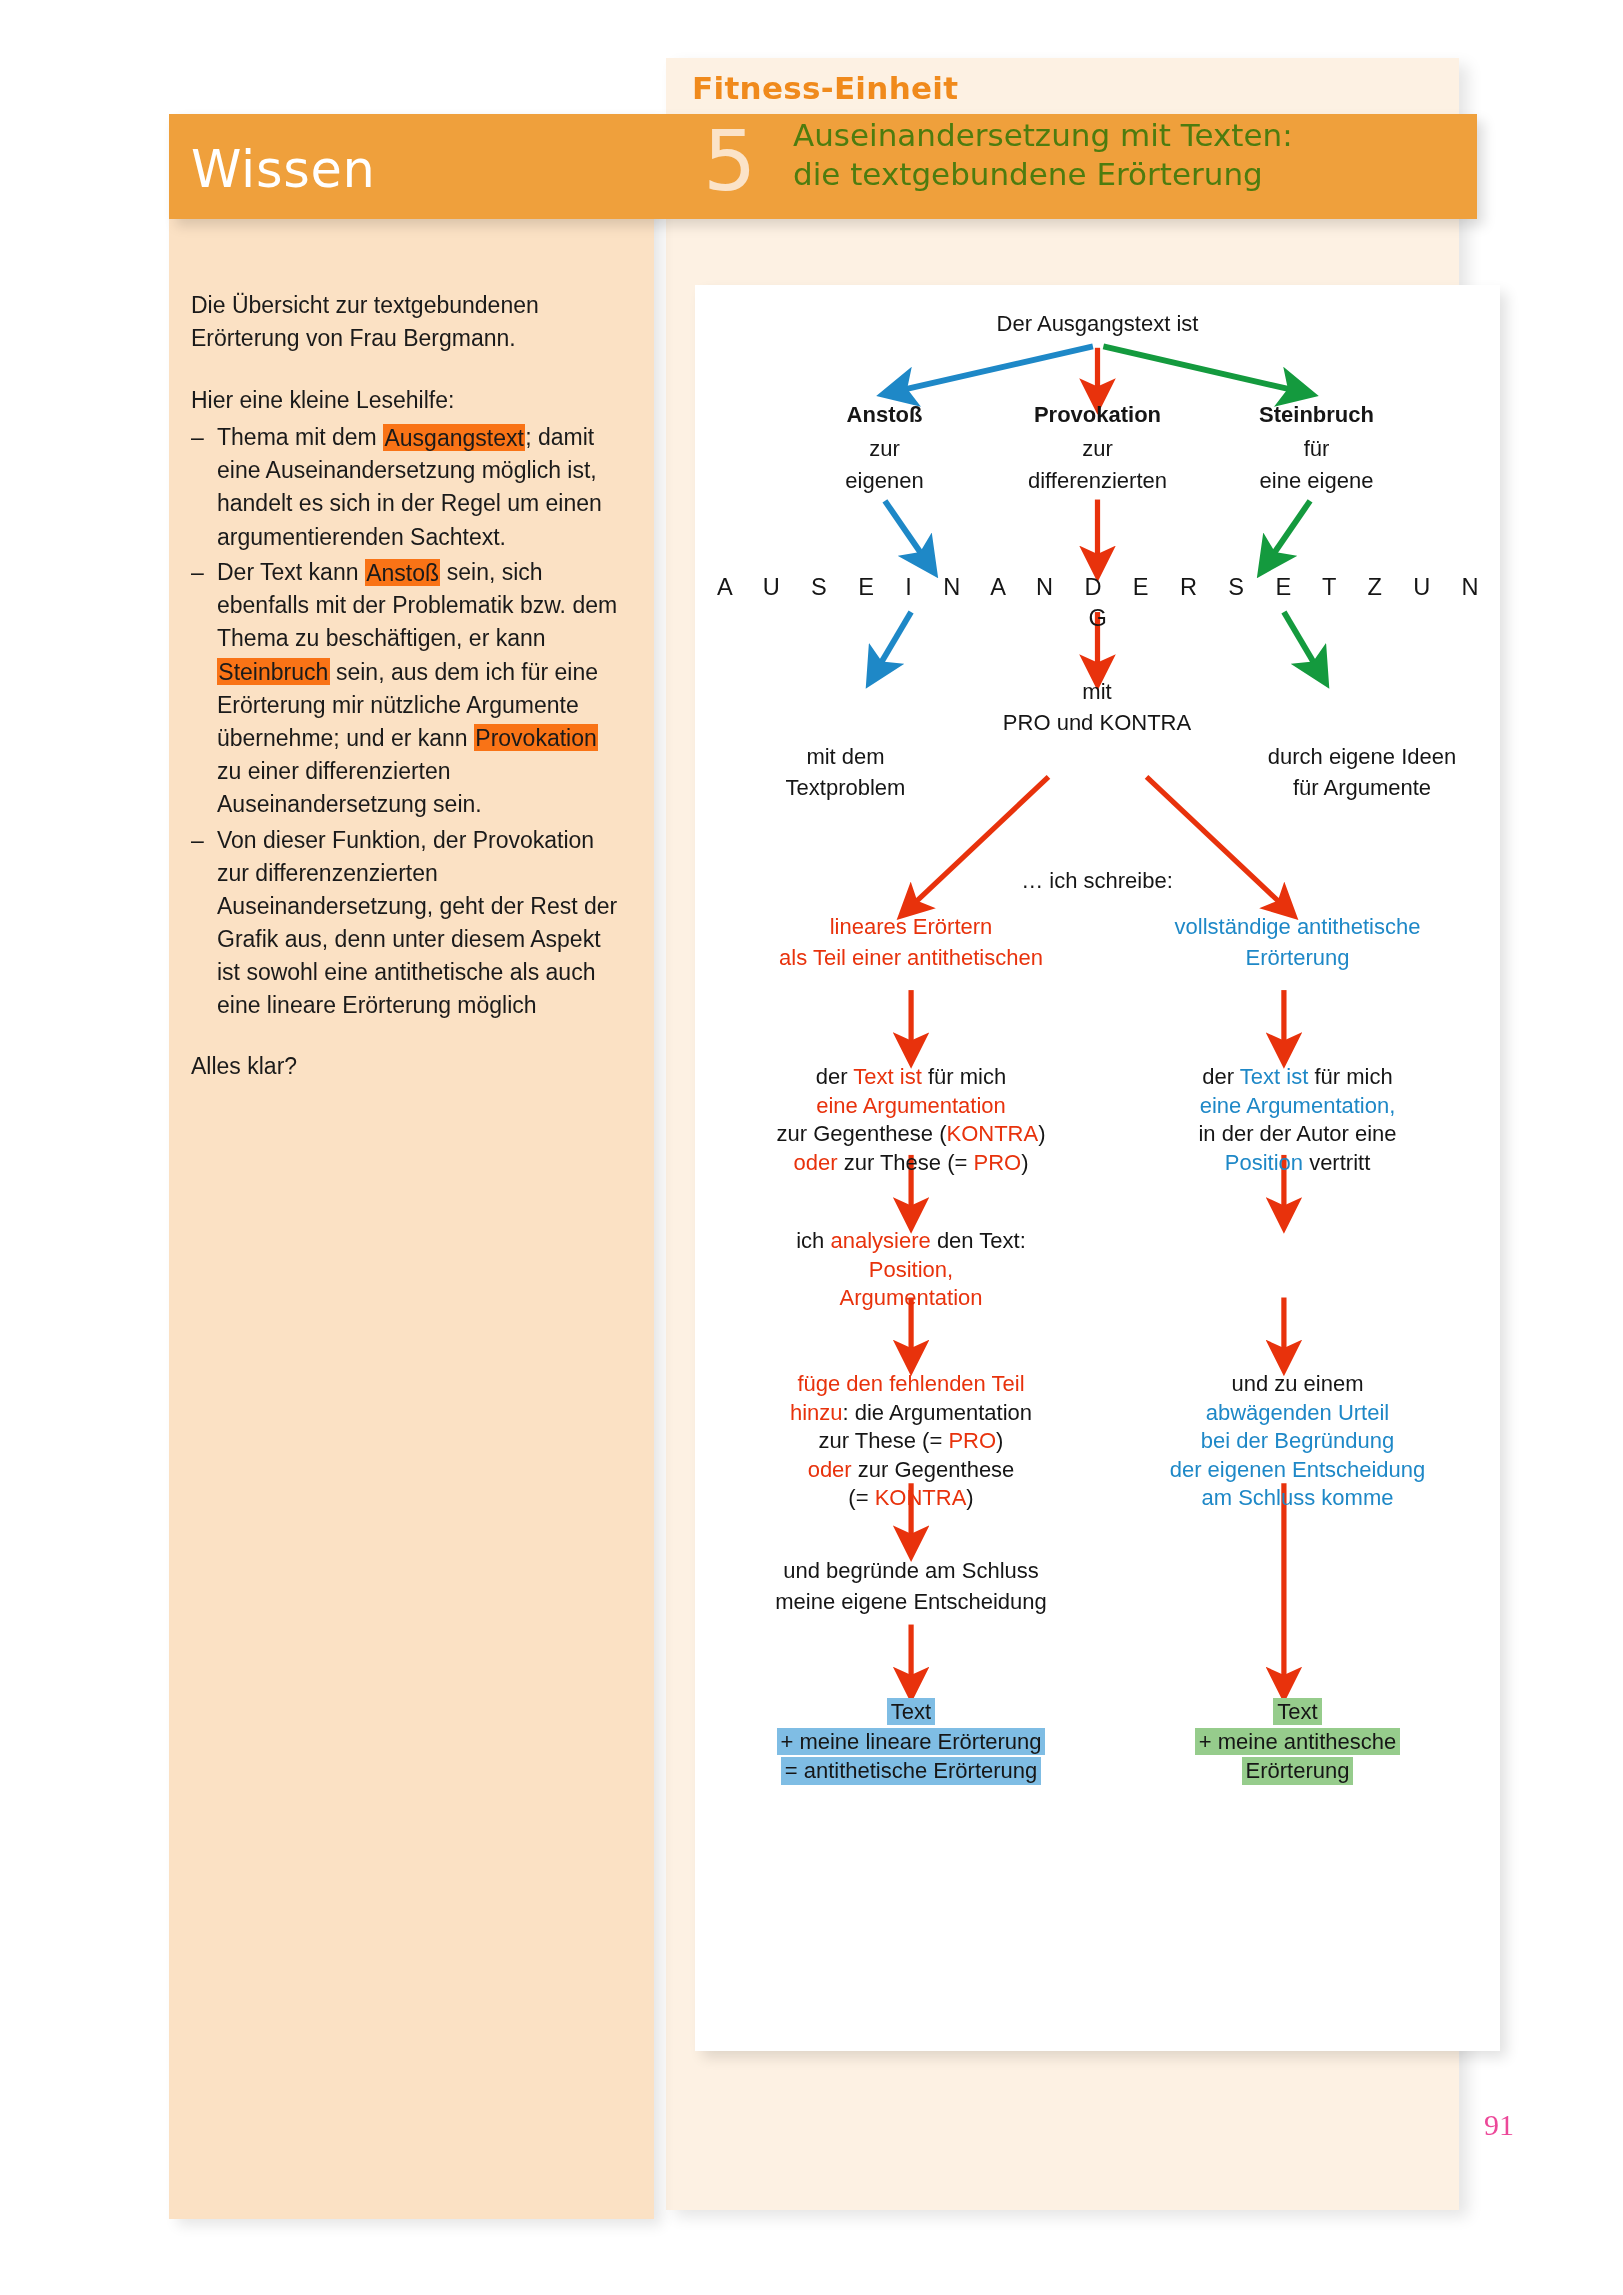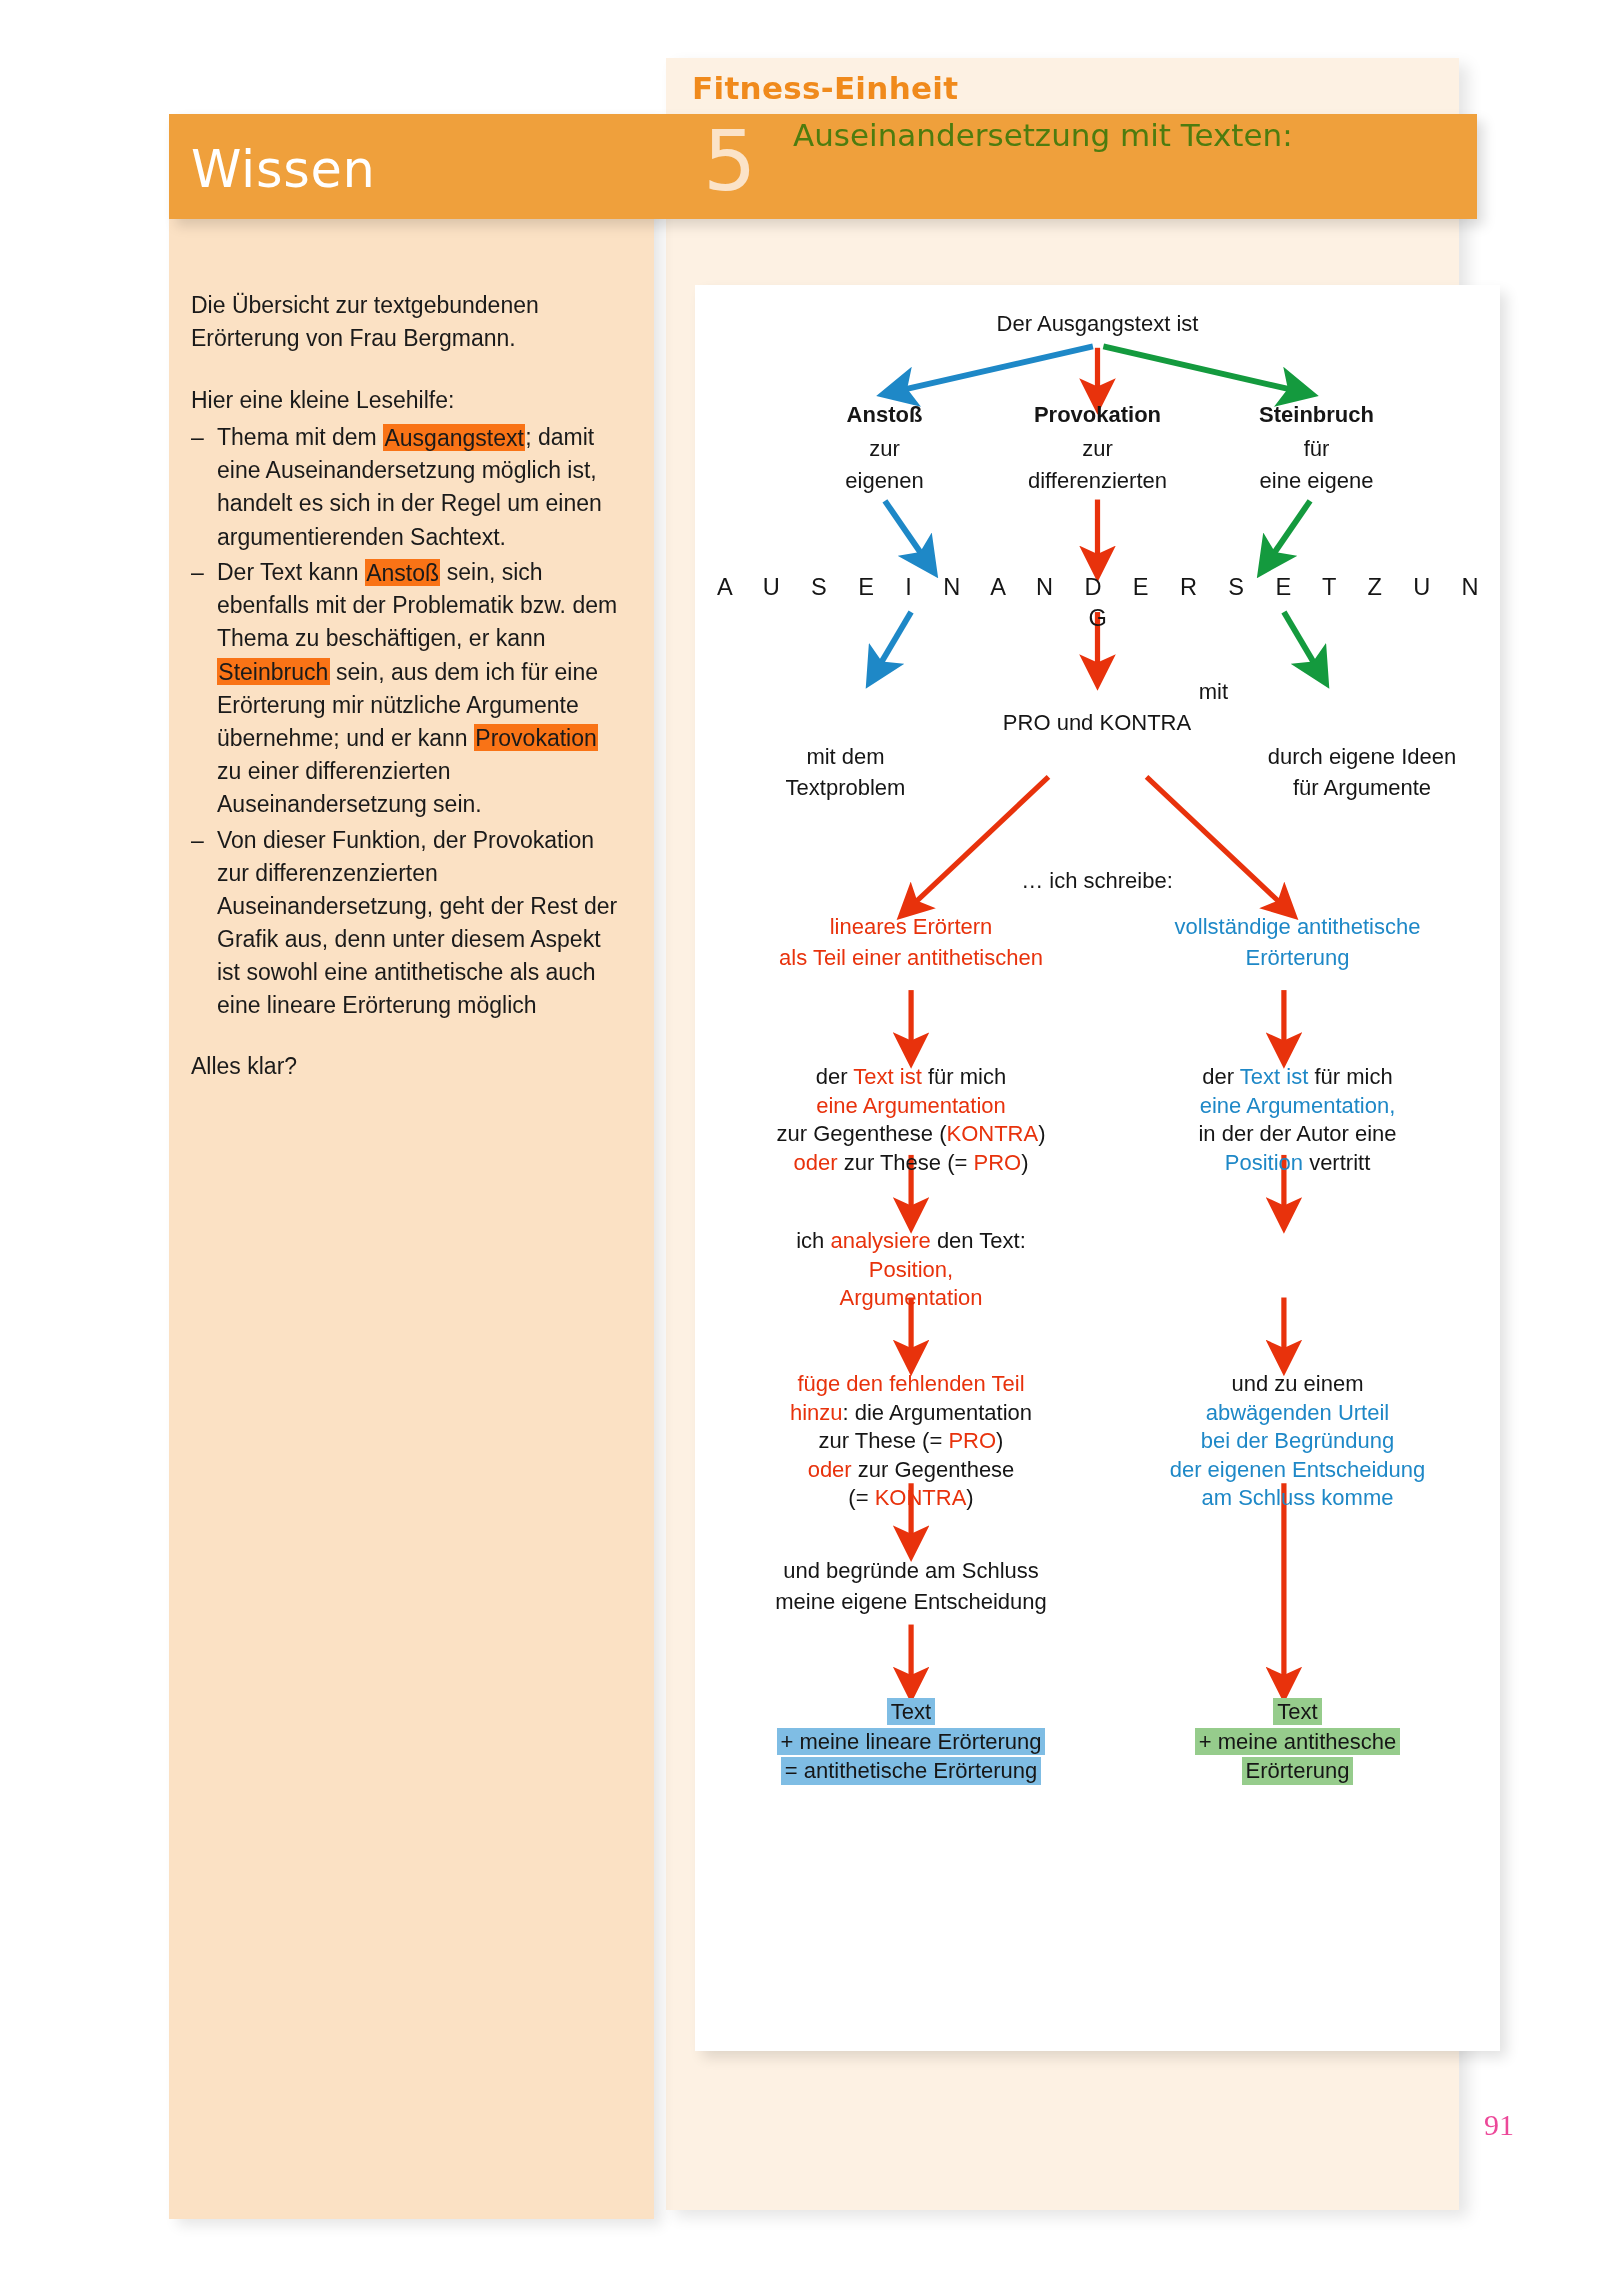--- a/index.html
+++ b/index.html
@@ -96,20 +96,21 @@
 
   <div class="beige-panel"></div>
   <div class="sidebar-panel"></div>
 
   <div class="fitness-label">Fitness-Einheit</div>
   <div class="header-band"></div>
   <div class="wissen">Wissen</div>
   <div class="unit-number">5</div>
   <div class="unit-title">
     <div>Auseinandersetzung mit Texten:</div>
+    <div>die textgebundene Erörterung</div>
   </div>
 
   <div class="side-text">
     <p>Die Übersicht zur textgebundenen Erörterung von Frau Bergmann.</p>
     <p style="margin-bottom:3.9px;">Hier eine kleine Lesehilfe:</p>
     <ul id="bullet-list">
         <li><span class="dash">–</span><span>Thema mit dem </span><span class="hl">Ausgangstext</span><span>; damit eine Auseinandersetzung möglich ist, handelt es sich in der Regel um einen argumentierenden Sachtext.</span></li>
         <li><span class="dash">–</span><span>Der Text kann </span><span class="hl">Anstoß</span><span> sein, sich ebenfalls mit der Problematik bzw. dem Thema zu beschäftigen, er kann </span><span class="hl">Steinbruch</span><span> sein, aus dem ich für eine Erörterung mir nützliche Argumente übernehme; und er kann </span><span class="hl">Provokation</span><span> zu einer differenzierten Auseinandersetzung sein.</span></li>
         <li><span class="dash">–</span><span>Von dieser Funktion, der Provokation zur differenzenzierten Auseinandersetzung, geht der Rest der Grafik aus, denn unter diesem Aspekt ist sowohl eine antithetische als auch eine lineare Erörterung möglich</span></li>
       </ul>
@@ -167,21 +168,21 @@
     <div class="dg b" style="left:298px;top:116px;width:209px;">Provokation</div>
     <div class="dg" style="left:298px;top:150px;width:209px;">zur</div>
     <div class="dg" style="left:298px;top:182px;width:209px;">differenzierten</div>
 
     <div class="dg b" style="left:517px;top:116px;width:209px;">Steinbruch</div>
     <div class="dg" style="left:517px;top:150px;width:209px;">für</div>
     <div class="dg" style="left:517px;top:182px;width:209px;">eine eigene</div>
 
     <div class="dg spaced" style="left:13px;top:287px;width:792px;">A U S E I N A N D E R S E T Z U N G</div>
 
-    <div class="dg" style="left:271px;top:393px;width:262px;text-align:right;">mit</div>
+    <div class="dg" style="left:271px;top:393px;width:262px;">mit</div>
     <div class="dg" style="left:245px;top:424px;width:314px;">PRO und KONTRA</div>
 
     <div class="dg" style="left:26px;top:458px;width:249px;">mit dem</div>
     <div class="dg" style="left:26px;top:489px;width:249px;">Textproblem</div>
 
     <div class="dg" style="left:536px;top:458px;width:262px;">durch eigene Ideen</div>
     <div class="dg" style="left:536px;top:489px;width:262px;">für Argumente</div>
 
     <div class="dg" style="left:271px;top:582px;width:262px;">… ich schreibe:</div>
 

